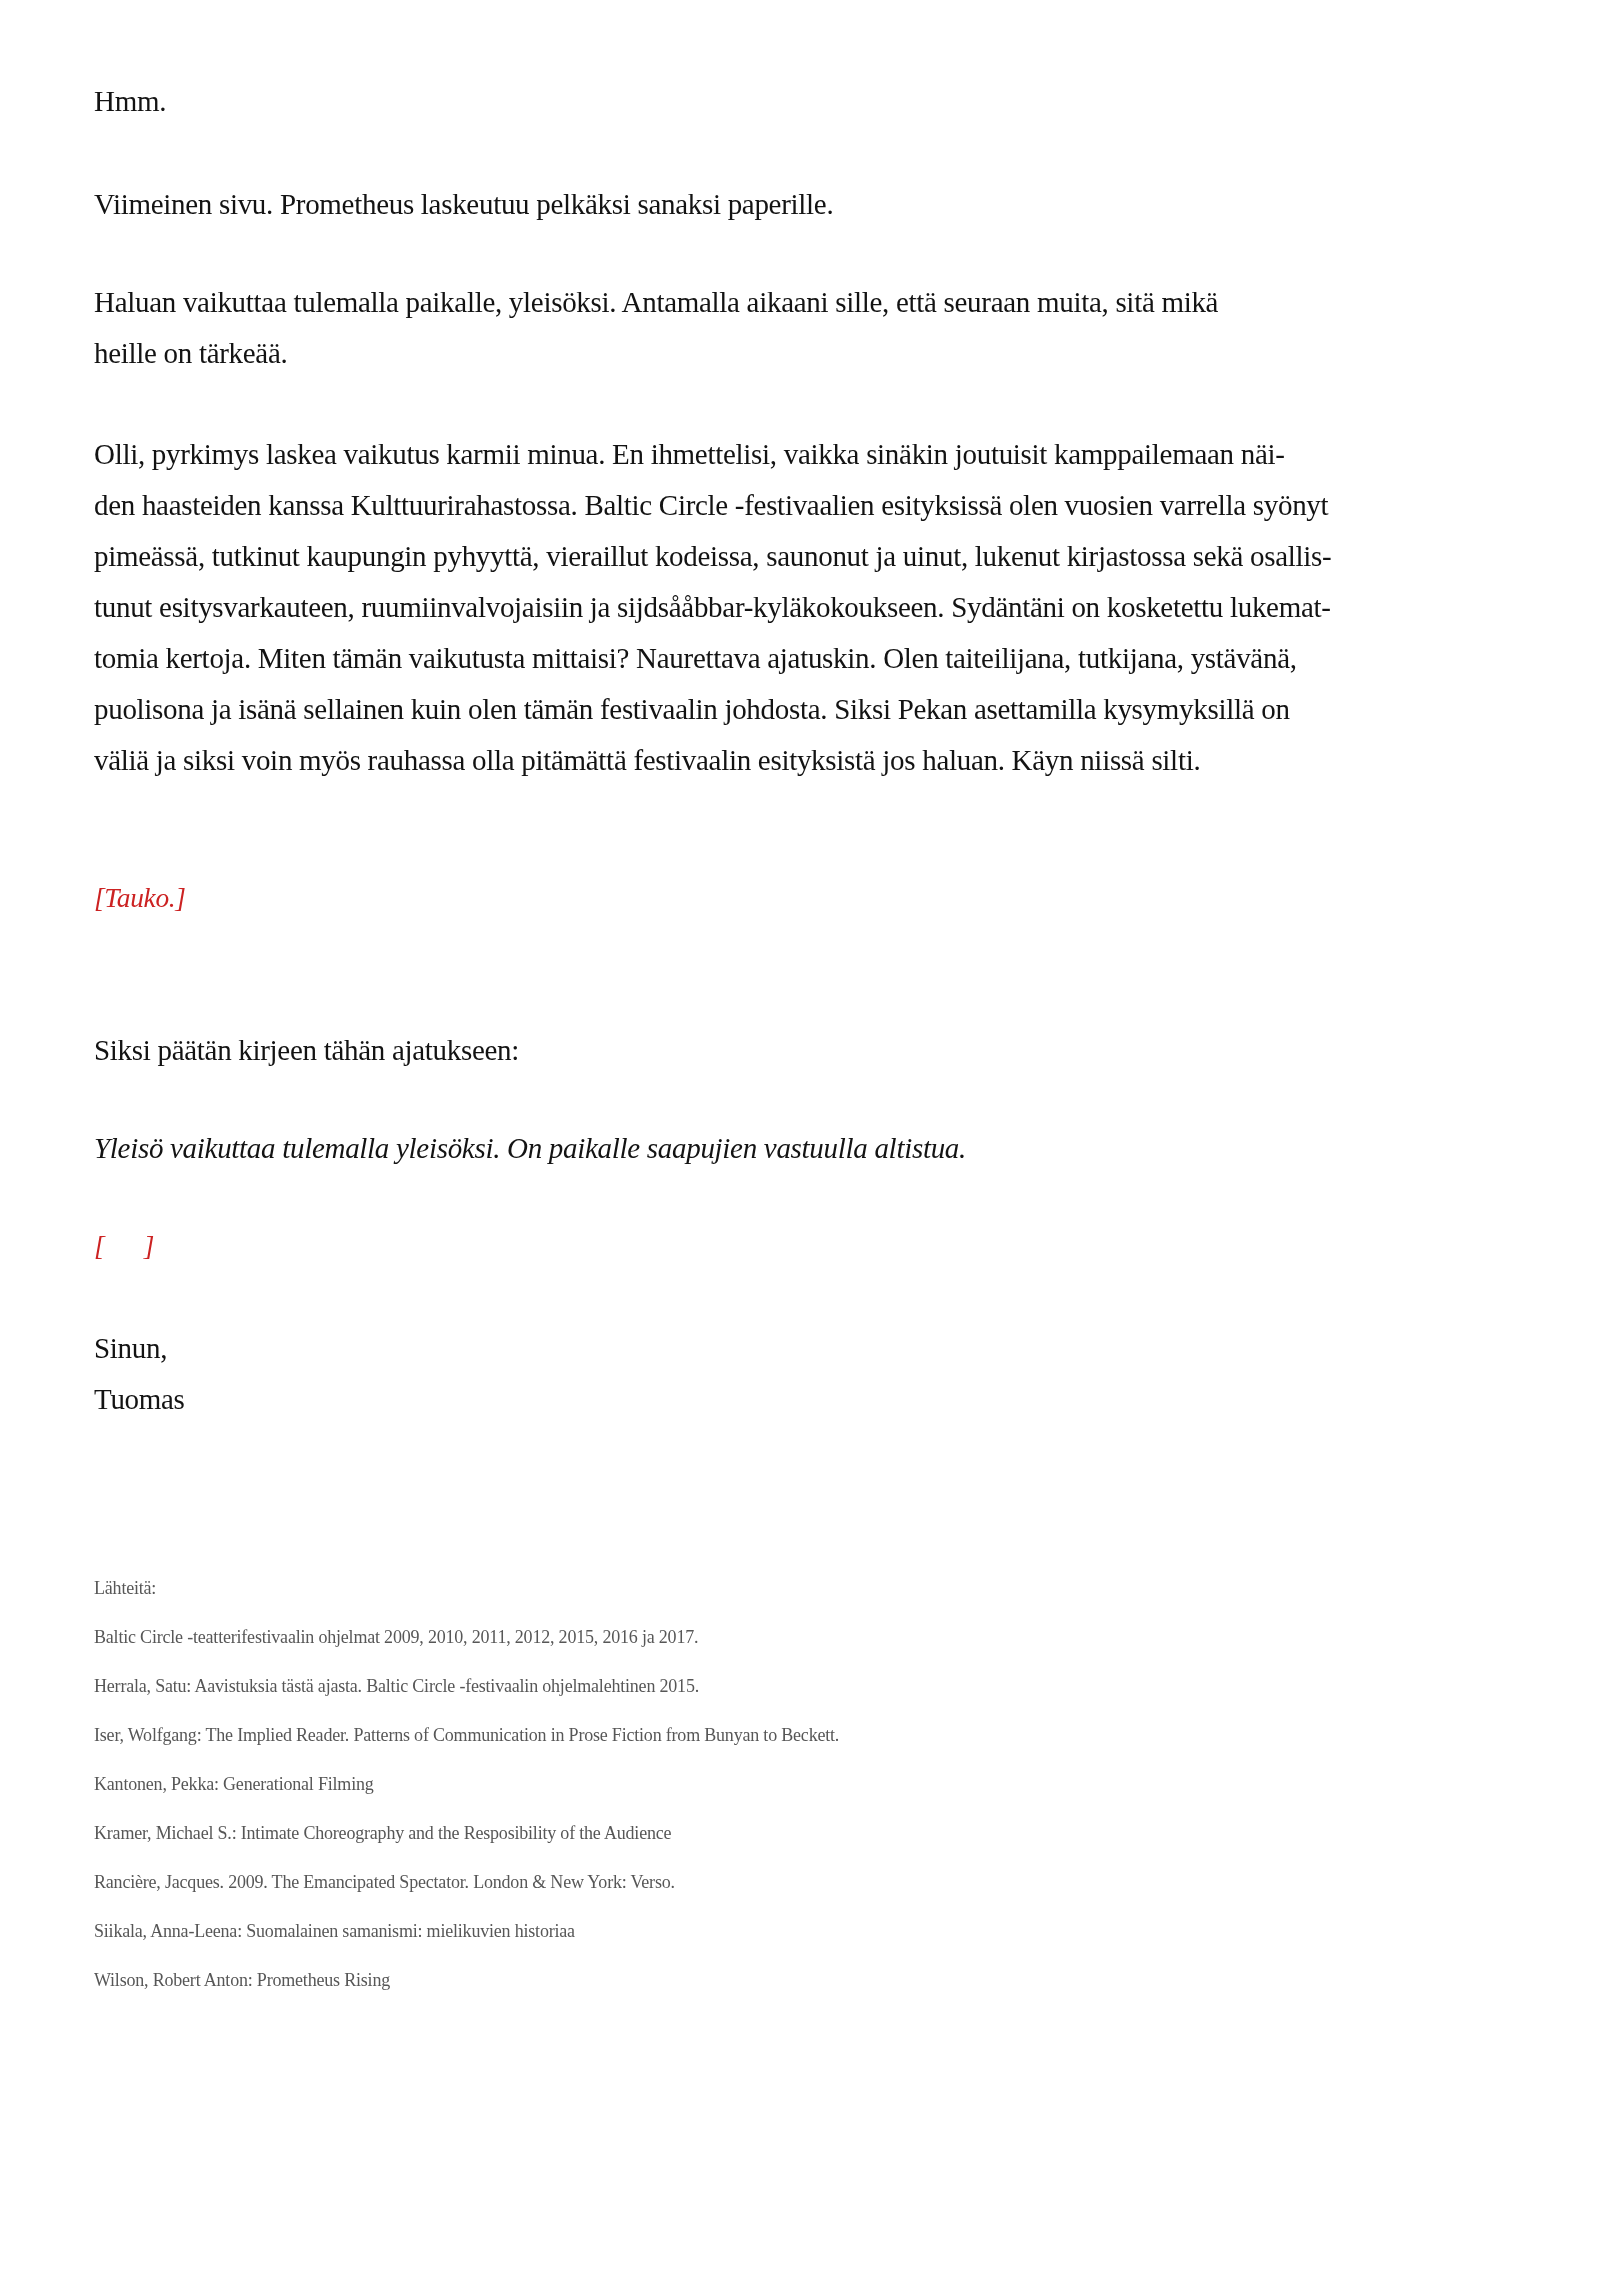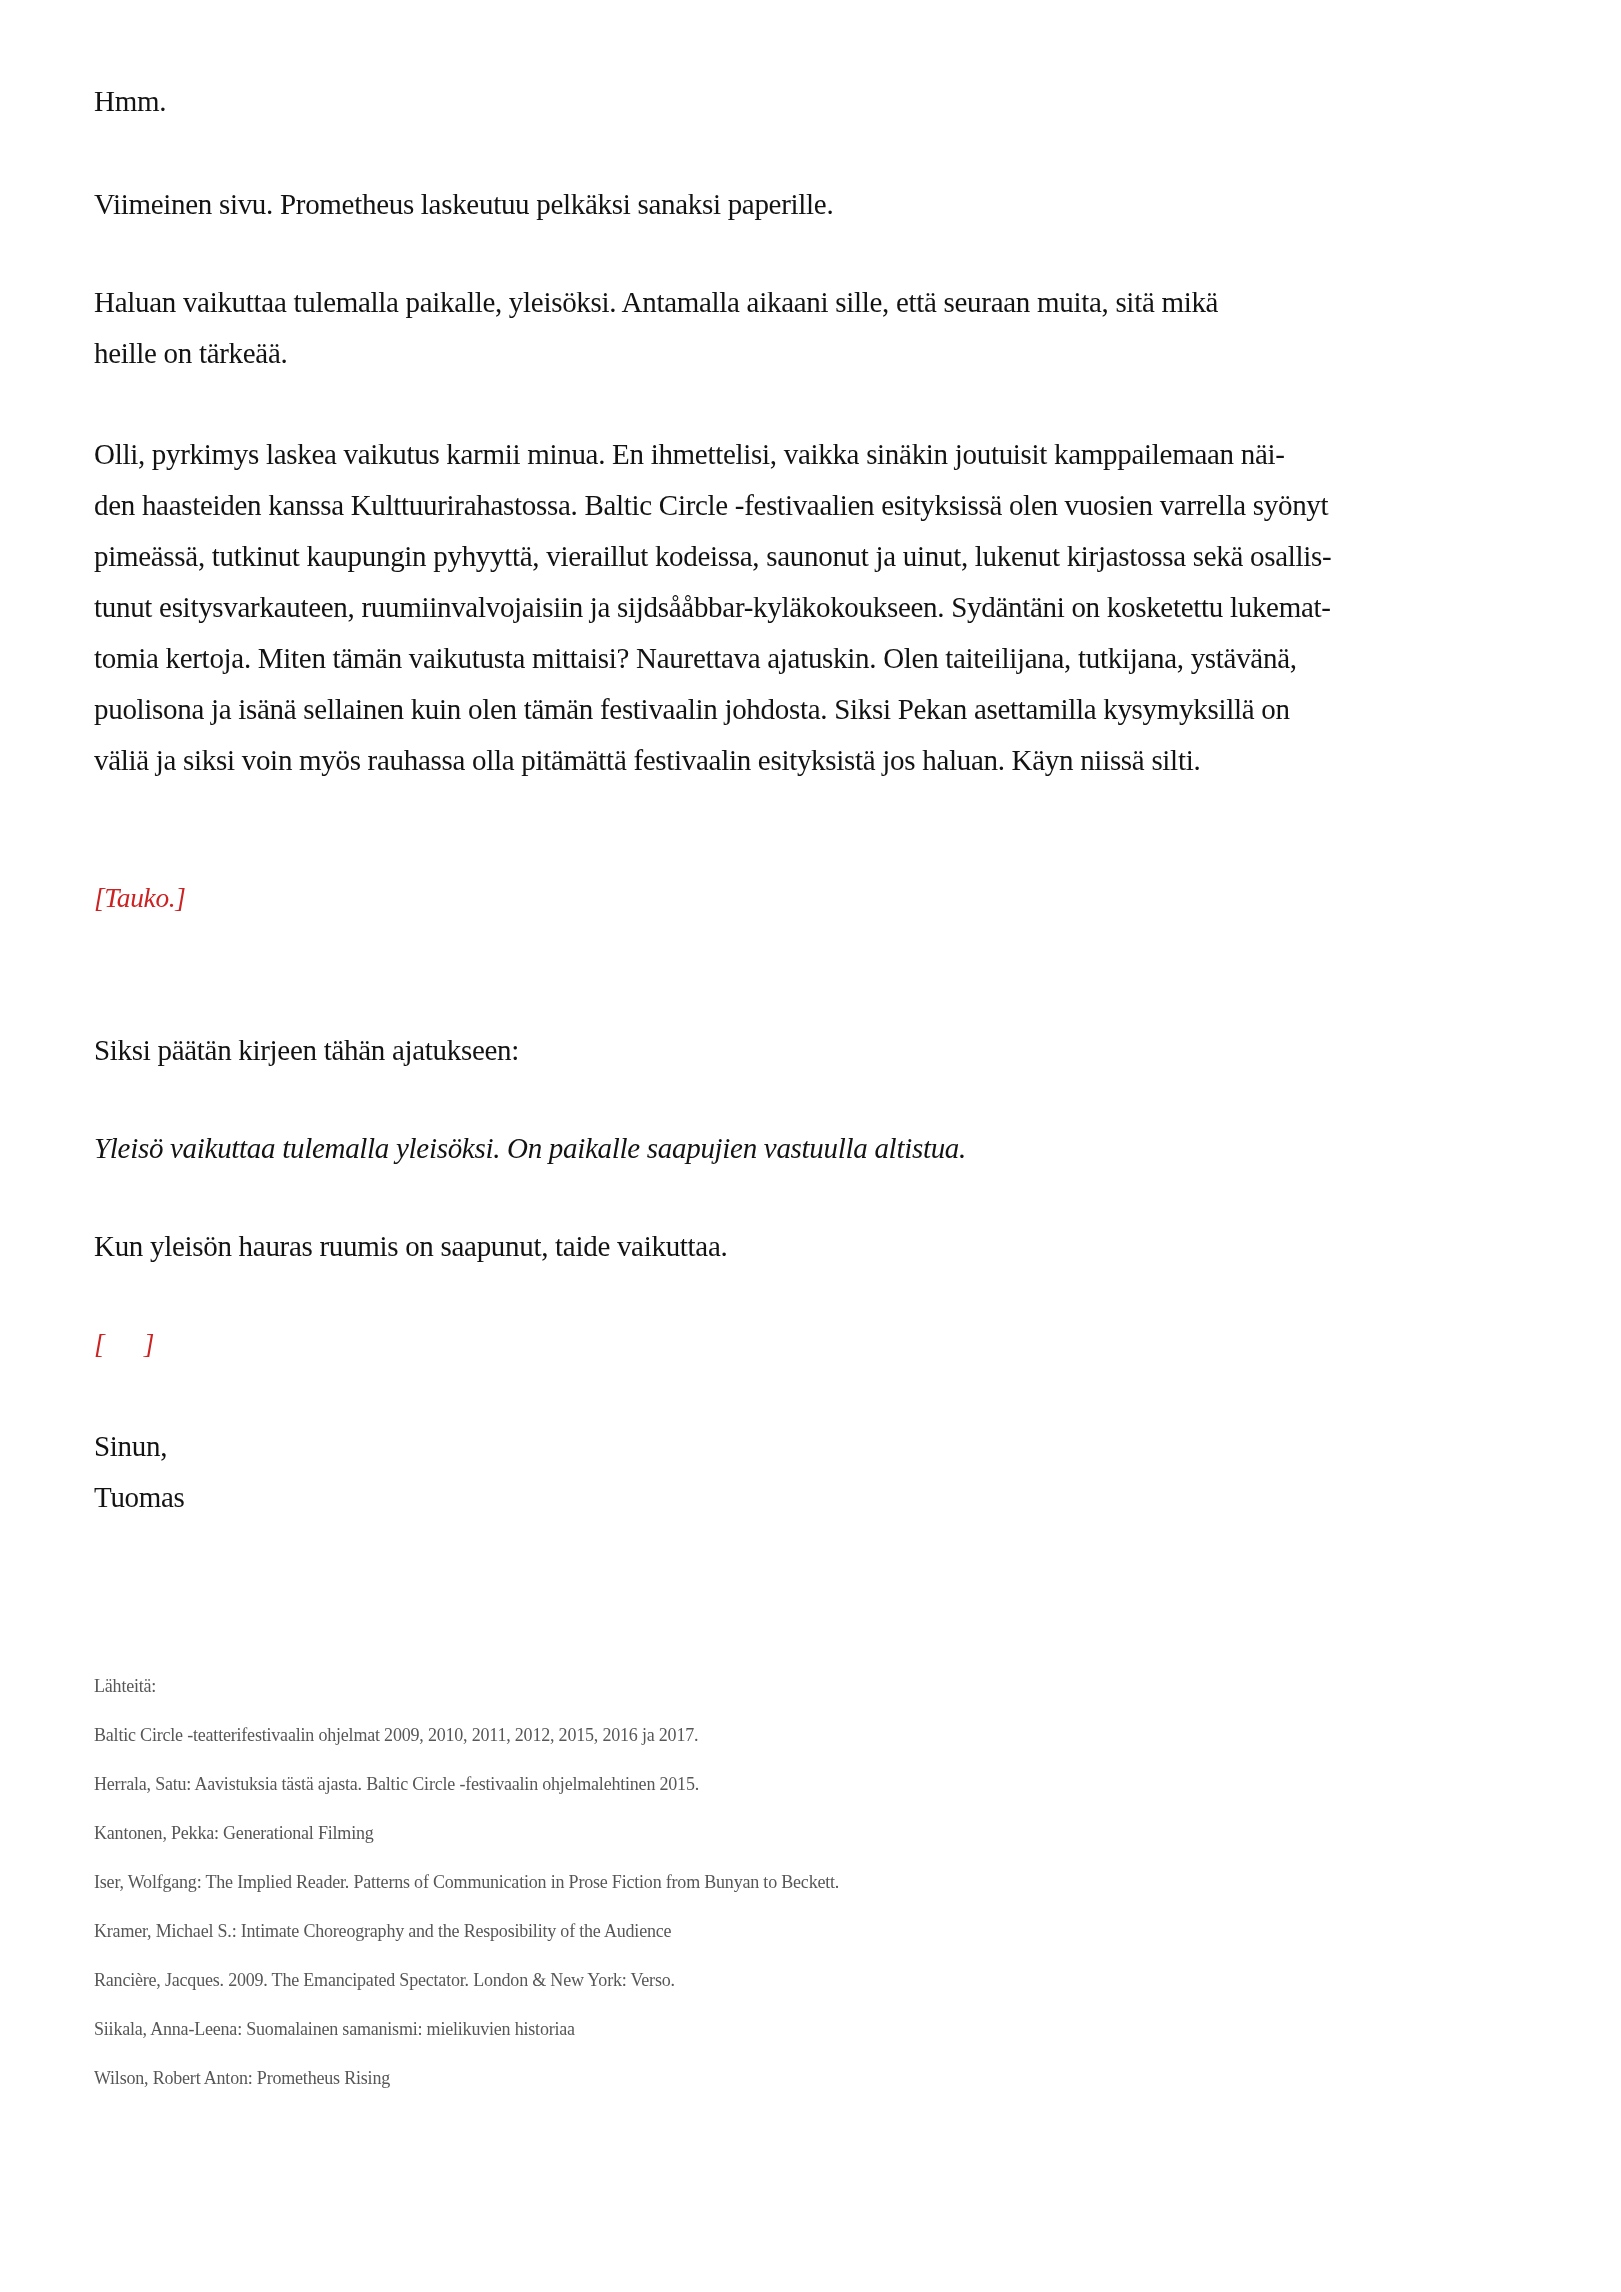--- a/index.html
+++ b/index.html
@@ -77,36 +77,35 @@
 tomia kertoja. Miten tämän vaikutusta mittaisi? Naurettava ajatuskin. Olen taiteilijana, tutkijana, ystävänä,
 puolisona ja isänä sellainen kuin olen tämän festivaalin johdosta. Siksi Pekan asettamilla kysymyksillä on
 väliä ja siksi voin myös rauhassa olla pitämättä festivaalin esityksistä jos haluan. Käyn niissä silti.</p>
 
   <p class="red-marker p-tauko">[Tauko.]</p>
 
   <p class="body-text p-siksi">Siksi päätän kirjeen tähän ajatukseen:</p>
 
   <p class="body-text p-yleiso">Yleisö vaikuttaa tulemalla yleisöksi. On paikalle saapujien vastuulla altistua.</p>
 
-  <p class="body-text p-kun">Kun yleisön hauras ruumis on saapunut, taide vaikuttaa.</p>
 
   <p class="red-marker p-brackets">[&nbsp;&nbsp;&nbsp;&nbsp;&nbsp;&nbsp;]</p>
 
   <div class="signature">
     <p class="body-text">Sinun,</p>
     <p class="body-text">Tuomas</p>
   </div>
 
   <div class="sources">
     <p class="source-line">Lähteitä:</p>
     <div>
         <p class="source-line">Baltic Circle -teatterifestivaalin ohjelmat 2009, 2010, 2011, 2012, 2015, 2016 ja 2017.</p>
         <p class="source-line">Herrala, Satu: Aavistuksia tästä ajasta. Baltic Circle -festivaalin ohjelmalehtinen 2015.</p>
+        <p class="source-line">Iser, Wolfgang: The Implied Reader. Patterns of Communication in Prose Fiction from Bunyan to Beckett.</p>
         <p class="source-line">Kantonen, Pekka: Generational Filming</p>
-        <p class="source-line">Iser, Wolfgang: The Implied Reader. Patterns of Communication in Prose Fiction from Bunyan to Beckett.</p>
         <p class="source-line">Kramer, Michael S.: Intimate Choreography and the Resposibility of the Audience</p>
         <p class="source-line">Rancière, Jacques. 2009. The Emancipated Spectator. London &amp; New York: Verso.</p>
         <p class="source-line">Siikala, Anna-Leena: Suomalainen samanismi: mielikuvien historiaa</p>
         <p class="source-line">Wilson, Robert Anton: Prometheus Rising</p>
       </div>
   </div>
 
 </div>
 
 

